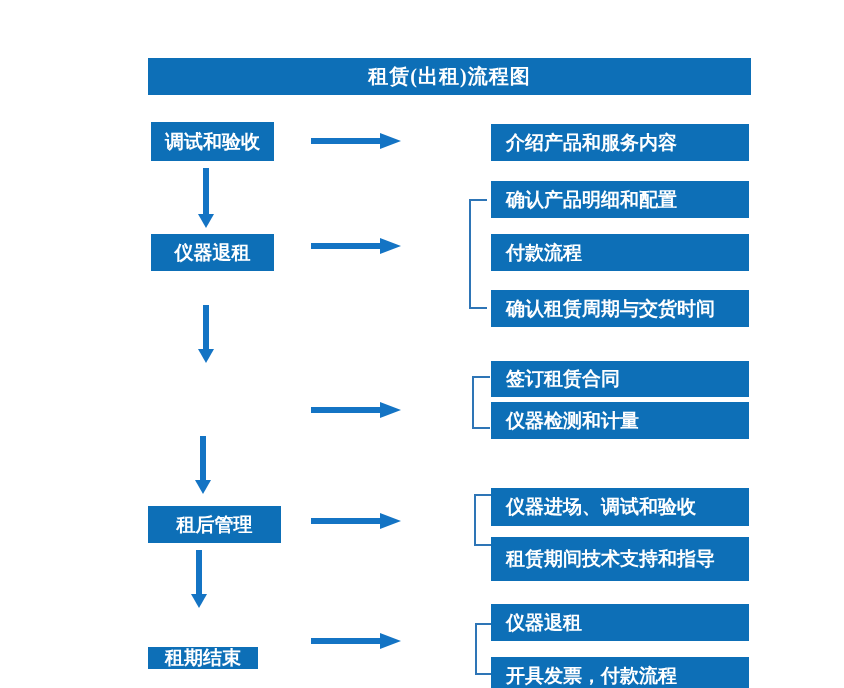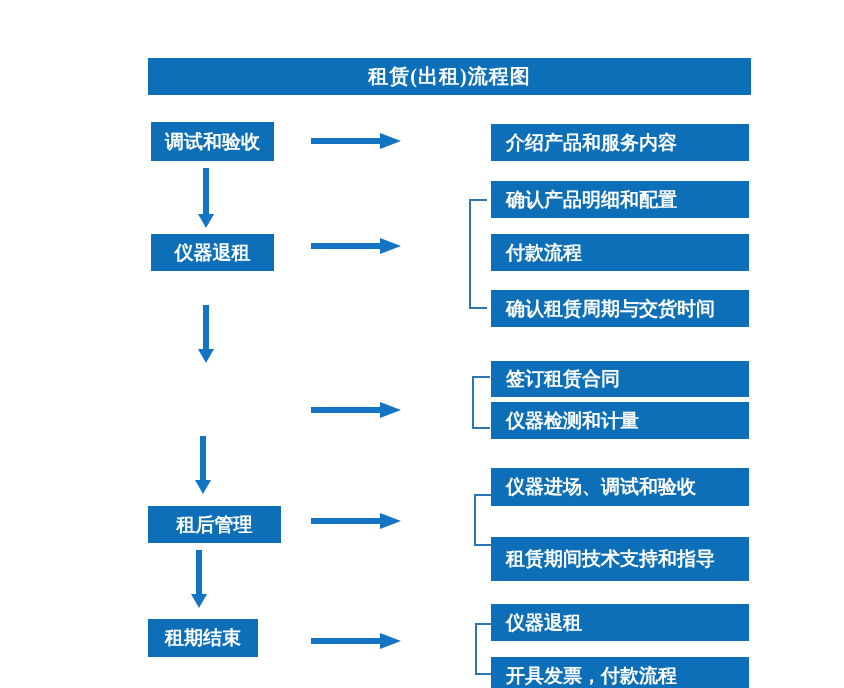--- a/index.html
+++ b/index.html
@@ -82,21 +82,21 @@
 </head>
 <body>
 
 <div class="canvas">
 
   <div class="title-bar">租赁(出租)流程图</div>
 
   <div class="box left-box" style="left:103px;top:74px;width:123px;height:39px">调试和验收</div>
   <div class="box left-box" style="left:103px;top:186px;width:123px;height:37px">仪器退租</div>
   <div class="box left-box" style="left:100px;top:458px;width:133px;height:37px">租后管理</div>
-  <div class="box left-box" style="left:100px;top:571px;width:110px;height:38px">租期结束</div>
+  <div class="box left-box" style="left:100px;top:599px;width:110px;height:22px">租期结束</div>
 
   <div class="varrow" style="left:150px;top:120px;height:60px"></div>
   <div class="varrow" style="left:150px;top:257px;height:58px"></div>
   <div class="varrow" style="left:147px;top:388px;height:58px"></div>
   <div class="varrow" style="left:143px;top:502px;height:58px"></div>
 
   <div class="harrow" style="top:85px"></div>
   <div class="harrow" style="top:190px"></div>
   <div class="harrow" style="top:354px"></div>
   <div class="harrow" style="top:465px"></div>
@@ -109,19 +109,19 @@
 
   <div class="box right-box" style="top:76px;height:37px">介绍产品和服务内容</div>
 
   <div class="box right-box" style="top:133px;height:37px">确认产品明细和配置</div>
   <div class="box right-box" style="top:186px;height:37px">付款流程</div>
   <div class="box right-box" style="top:242px;height:37px">确认租赁周期与交货时间</div>
 
   <div class="box right-box" style="top:313px;height:36px">签订租赁合同</div>
   <div class="box right-box" style="top:354px;height:37px">仪器检测和计量</div>
 
-  <div class="box right-box" style="top:420px;height:38px">仪器进场、调试和验收</div>
+  <div class="box right-box" style="top:440px;height:38px">仪器进场、调试和验收</div>
   <div class="box right-box" style="top:489px;height:44px">租赁期间技术支持和指导</div>
 
   <div class="box right-box" style="top:556px;height:37px">仪器退租</div>
   <div class="box right-box" style="top:609px;height:37px">开具发票，付款流程</div>
 
 </div>
 
 </body></html>

